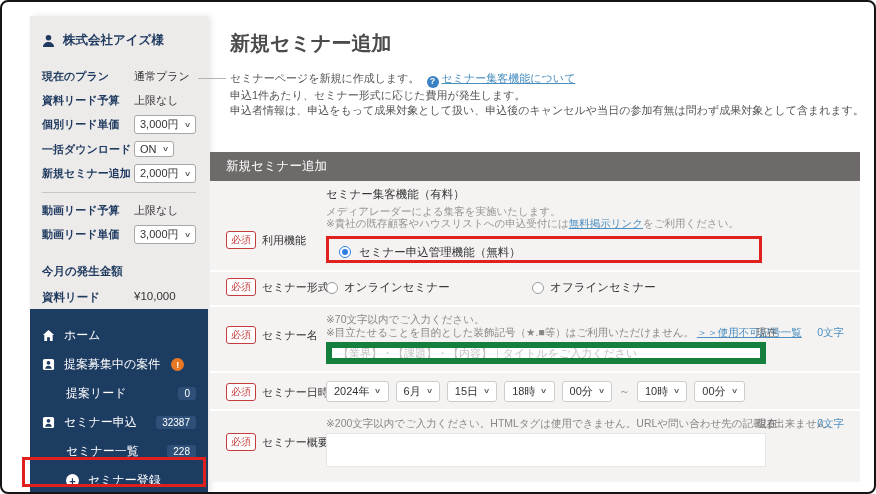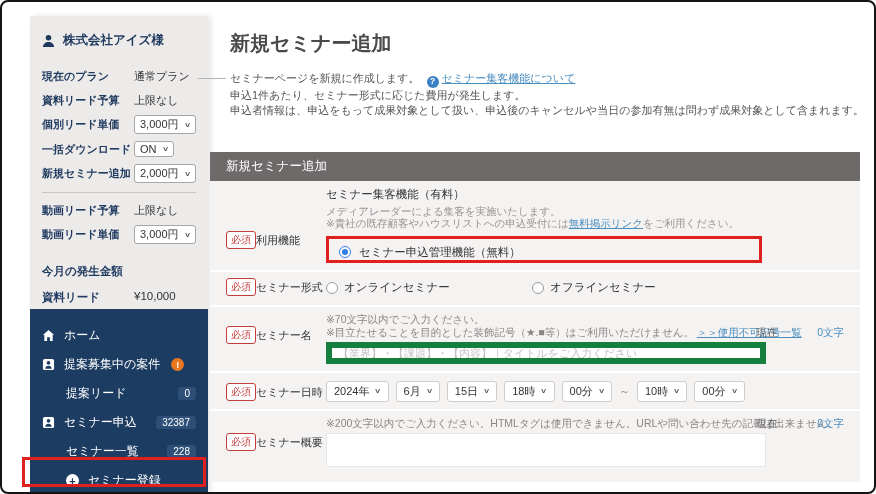--- a/index.html
+++ b/index.html
@@ -52,21 +52,21 @@
   .q-icon { display:inline-flex; width:12px; height:12px; background:#3b82c4; color:#fff;
             border-radius:50%; font-size:9px; font-weight:bold; align-items:center;
             justify-content:center; margin:0 3px 0 7px; vertical-align:-2px; cursor:pointer;}
   .link { color:#4a8fc0; text-decoration:underline; cursor:pointer; }
 
   .form { margin:34px 0 0 12px; width:650px; }
   .form-header { background:#6f6a6a; color:#fff; font-size:12.5px; padding:6px 16px; }
   .form-body { background:#f5f2f2; padding-bottom:4px; }
   .form-row { display:flex; padding:6px 16px 7px; }
   .form-row + .form-row { border-top:2px solid #fff; }
-  .row-left { width:100px; flex-shrink:0; display:flex; align-items:flex-start; }
+  .row-left { width:100px; flex-shrink:0; display:flex; align-items:flex-start; gap:6px; }
   .req { border:1px solid #c43c3c; color:#c43c3c; background:#fff; font-size:10px;
          padding:1px 4px; border-radius:3px; white-space:nowrap; }
   .row-label { font-size:11px; color:#333; padding-top:2px; white-space:nowrap; }
   .row-content { flex:1; position:relative; }
 
   .opt-title { font-size:11.5px; color:#333; margin-bottom:3px; }
   .opt-desc { font-size:10.5px; color:#979393; line-height:12.5px; }
   .red-box { border:3px solid #e01f1f; padding:6px 10px 0; margin-top:6px; width:436px; }
   .radio-row { display:flex; align-items:center; gap:8px; cursor:pointer; }
   .radio { width:12px; height:12px; border:1px solid #9c9c9c; border-radius:50%;

